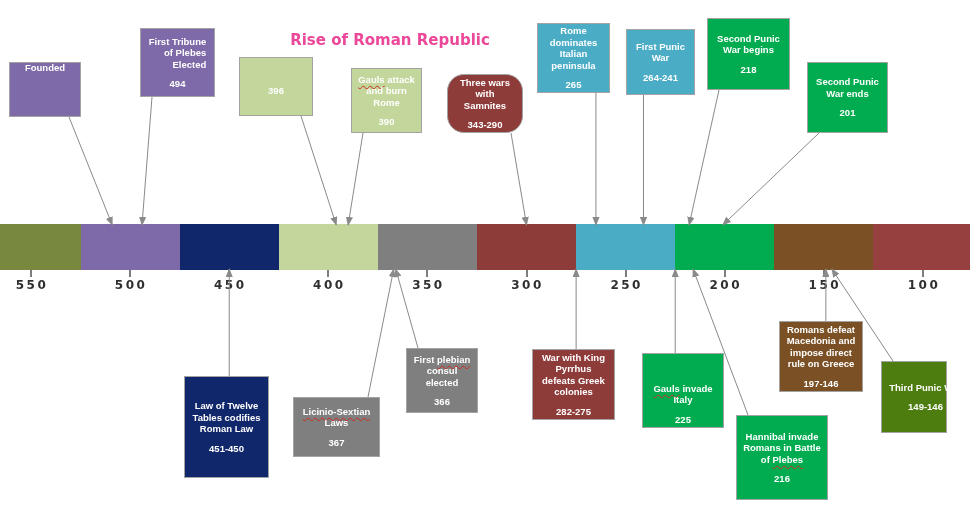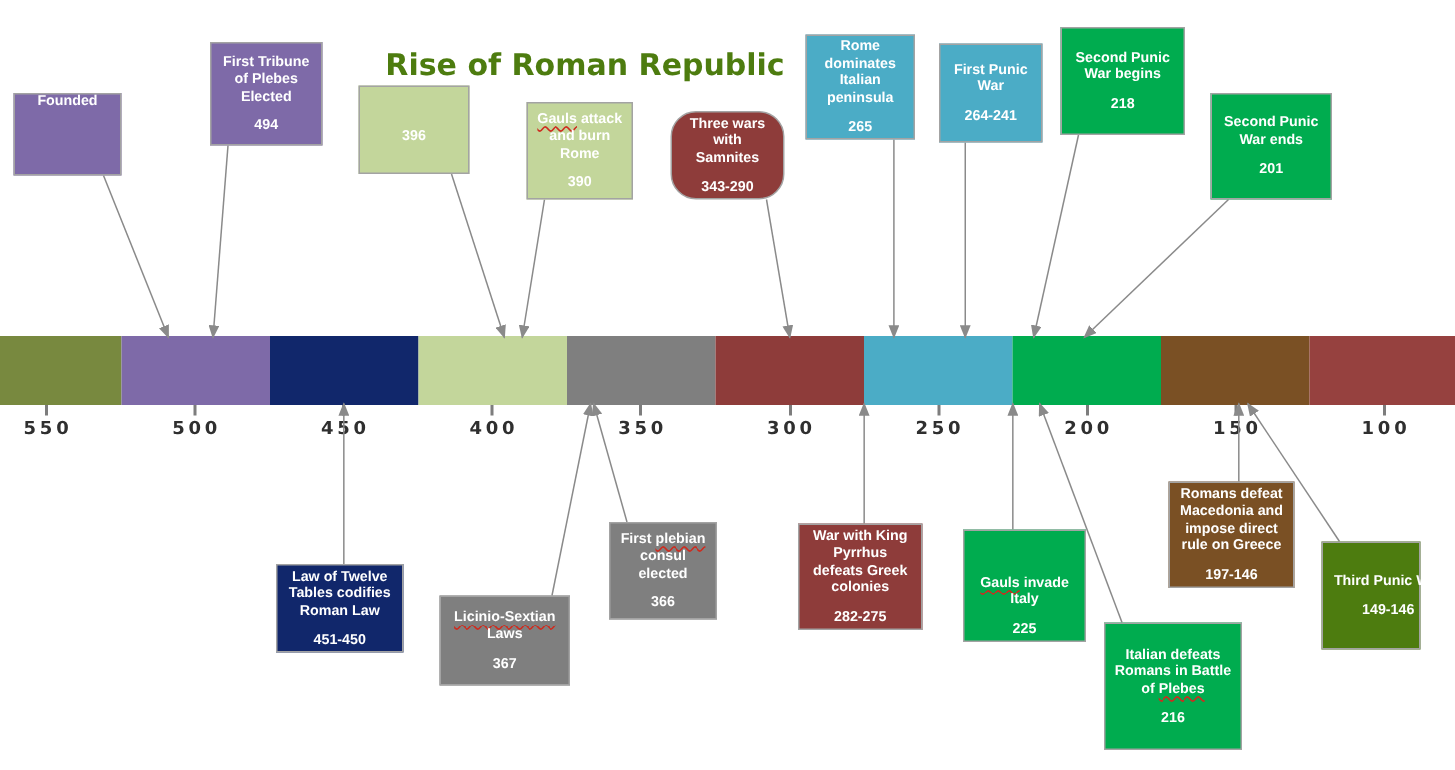--- a/index.html
+++ b/index.html
@@ -3,22 +3,22 @@
 <meta charset="utf-8">
 <title>Rise of Roman Republic Timeline</title>
 <style>
   html,body{margin:0;padding:0;background:#fff;}
   #canvas{
     position:relative; width:970px; height:513px; overflow:hidden;
     background:#fff; font-family:"Liberation Sans", sans-serif;
   }
   #title{
     position:absolute; top:31px; left:390px; transform:translateX(-50%);
-    font-family:"DejaVu Sans", sans-serif; font-weight:bold; font-size:20px;
-    color:#4d7c0f; white-space:nowrap;
+    font-family:"DejaVu Sans", sans-serif; font-weight:bold; font-size:15px;
+    color:#ec4899; white-space:nowrap;
   }
   #bar{position:absolute; left:0; top:224px; width:970px; height:46px;}
   .seg{position:absolute; top:0; height:46px;}
   .tick{position:absolute; width:2px; height:7px; background:#7d7d7d;}
   .tick-label{
     position:absolute; transform:translateX(-50%);
     font-family:"DejaVu Sans", sans-serif; font-weight:bold; font-size:12px;
     letter-spacing:2.5px; color:#2f2f2f; white-space:nowrap;
   }
   #arrows{position:absolute; left:0; top:0; z-index:1; pointer-events:none;}
@@ -102,21 +102,21 @@
       <div class="tick-label" style="left: 924px; top: 278px;">100</div>
     </div>
   <div id="events">
       <div class="event-box" style="left: 9px; top: 62px; width: 72px; height: 55px; background: rgb(126, 106, 168); gap: 36px;">
         <div>
           <div class="line">Republic</div>
           <div class="line">Founded</div>
         </div>
         <div class="event-year line">509</div>
       </div>
-      <div class="event-box" style="left: 140px; top: 28px; width: 75px; height: 69px; background: rgb(126, 106, 168);">
+      <div class="event-box" style="left: 140px; top: 28px; width: 75px; height: 69px; background: rgb(126, 106, 168); text-align: right;">
         <div>
           <div class="line">First Tribune</div>
           <div class="line">of Plebes</div>
           <div class="line">Elected</div>
         </div>
         <div class="event-year line">494</div>
       </div>
       <div class="event-box" style="left: 239px; top: 57px; width: 74px; height: 59px; background: rgb(195, 214, 155);">
         <div class="event-year line">396</div>
       </div>
@@ -159,21 +159,21 @@
         </div>
         <div class="event-year line">218</div>
       </div>
       <div class="event-box" style="left: 807px; top: 62px; width: 81px; height: 71px; background: rgb(0, 172, 79);">
         <div>
           <div class="line">Second Punic</div>
           <div class="line">War ends</div>
         </div>
         <div class="event-year line">201</div>
       </div>
-      <div class="event-box" style="left: 184px; top: 376px; width: 85px; height: 59px; background: rgb(17, 39, 107);">
+      <div class="event-box" style="left: 184px; top: 376px; width: 85px; height: 102px; background: rgb(17, 39, 107);">
         <div>
           <div class="line">Law of Twelve</div>
           <div class="line">Tables codifies</div>
           <div class="line">Roman Law</div>
         </div>
         <div class="event-year line">451-450</div>
       </div>
       <div class="event-box" style="left: 293px; top: 397px; width: 87px; height: 60px; background: rgb(127, 127, 127);">
         <div>
           <div class="line"><span class="squiggle">Licinio-Sextian</span></div>
@@ -200,21 +200,21 @@
       </div>
       <div class="event-box" style="left: 642px; top: 353px; width: 82px; height: 75px; background: rgb(0, 172, 79); justify-content: flex-end;">
         <div>
           <div class="line"><span class="squiggle">Gauls</span> invade</div>
           <div class="line">Italy</div>
         </div>
         <div class="event-year line">225</div>
       </div>
       <div class="event-box" style="left: 736px; top: 415px; width: 92px; height: 85px; background: rgb(0, 172, 79);">
         <div>
-          <div class="line">Italian defeats</div>
+          <div class="line">Hannibal invade</div>
           <div class="line">Romans in Battle</div>
           <div class="line">of <span class="squiggle">Plebes</span></div>
         </div>
         <div class="event-year line">216</div>
       </div>
       <div class="event-box" style="left: 779px; top: 321px; width: 84px; height: 71px; background: rgb(122, 80, 36);">
         <div>
           <div class="line">Romans defeat</div>
           <div class="line">Macedonia and</div>
           <div class="line">impose direct</div>

